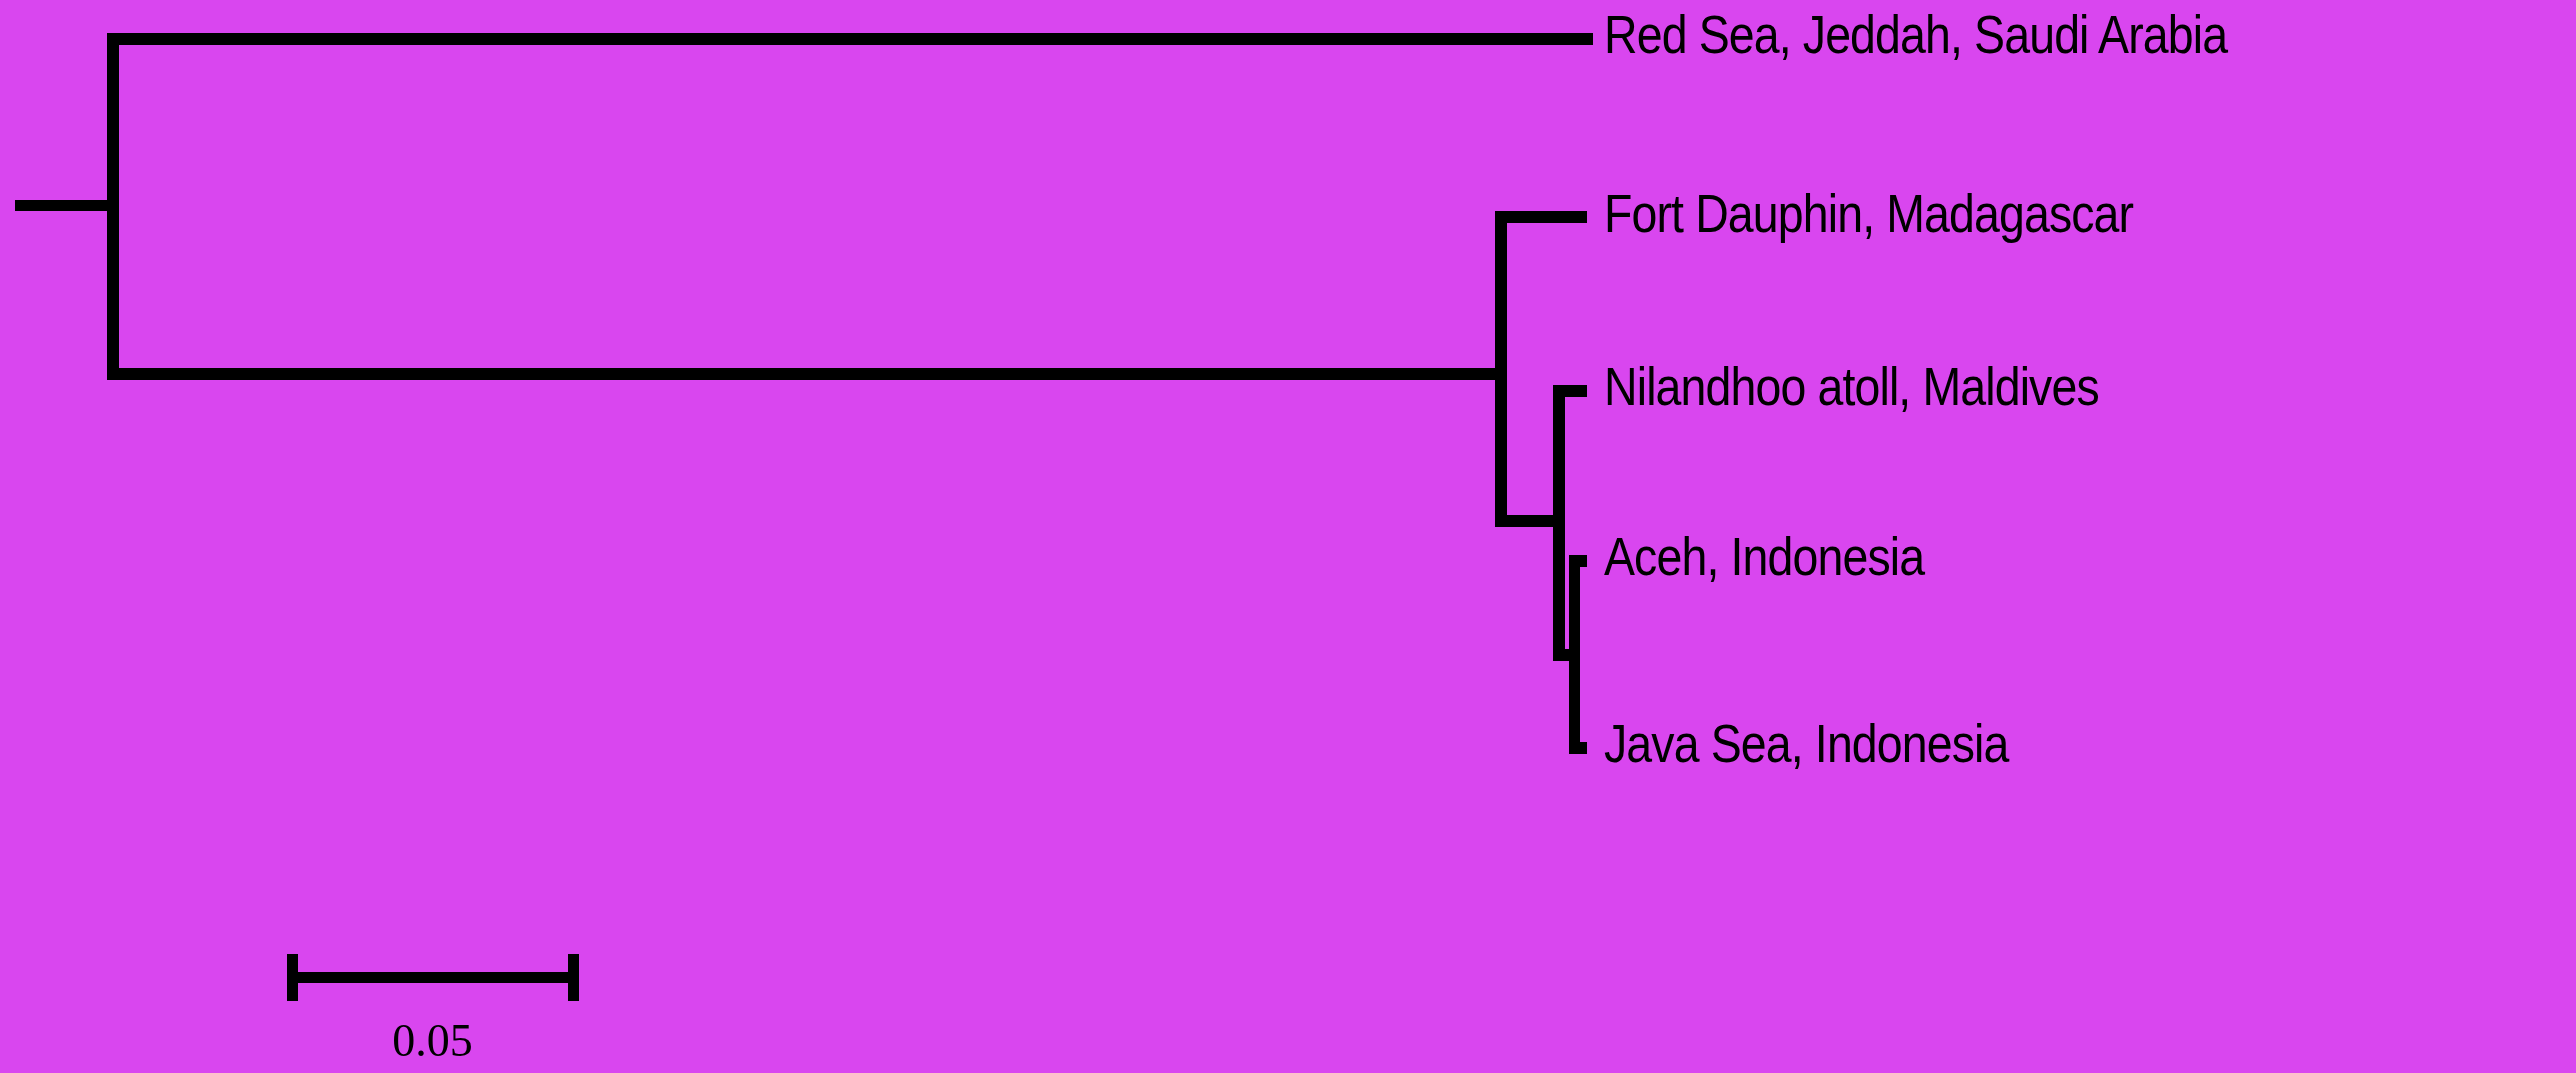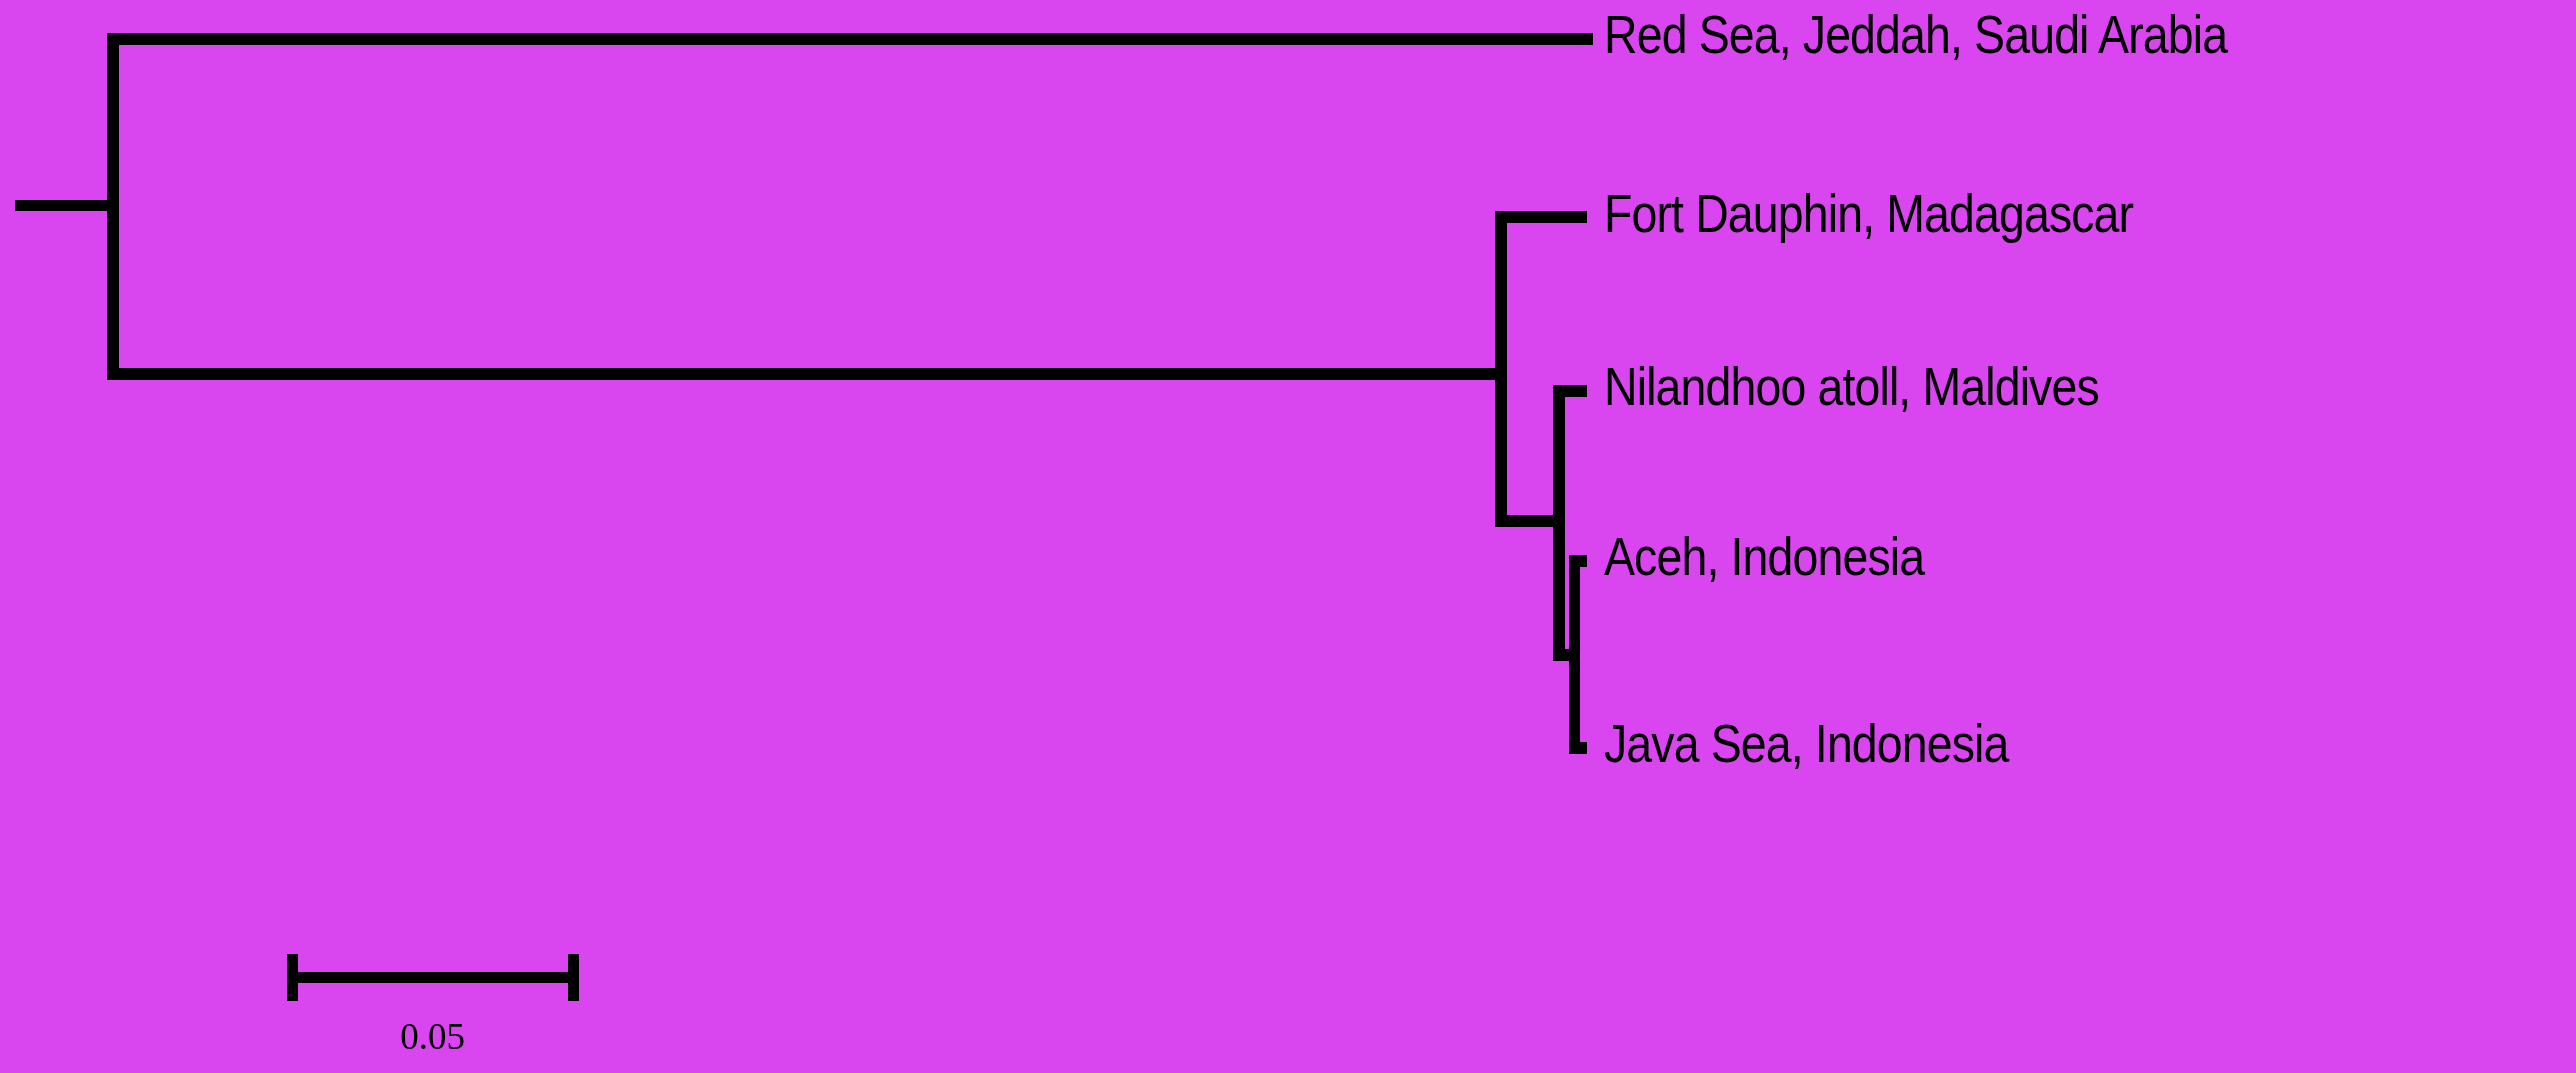--- a/index.html
+++ b/index.html
@@ -32,21 +32,21 @@
     letter-spacing: -1px;
     color: #000000;
     white-space: nowrap;
     line-height: 1;
     transform: scaleX(0.86);
     transform-origin: left center;
   }
   .scale-label {
     position: absolute;
     font-family: "Liberation Serif", serif;
-    font-size: 37px;
+    font-size: 46px;
     color: #000000;
     white-space: nowrap;
     line-height: 1;
     text-align: center;
   }
 </style>
 </head>
 <body>
 
 <div id="root-canvas">

